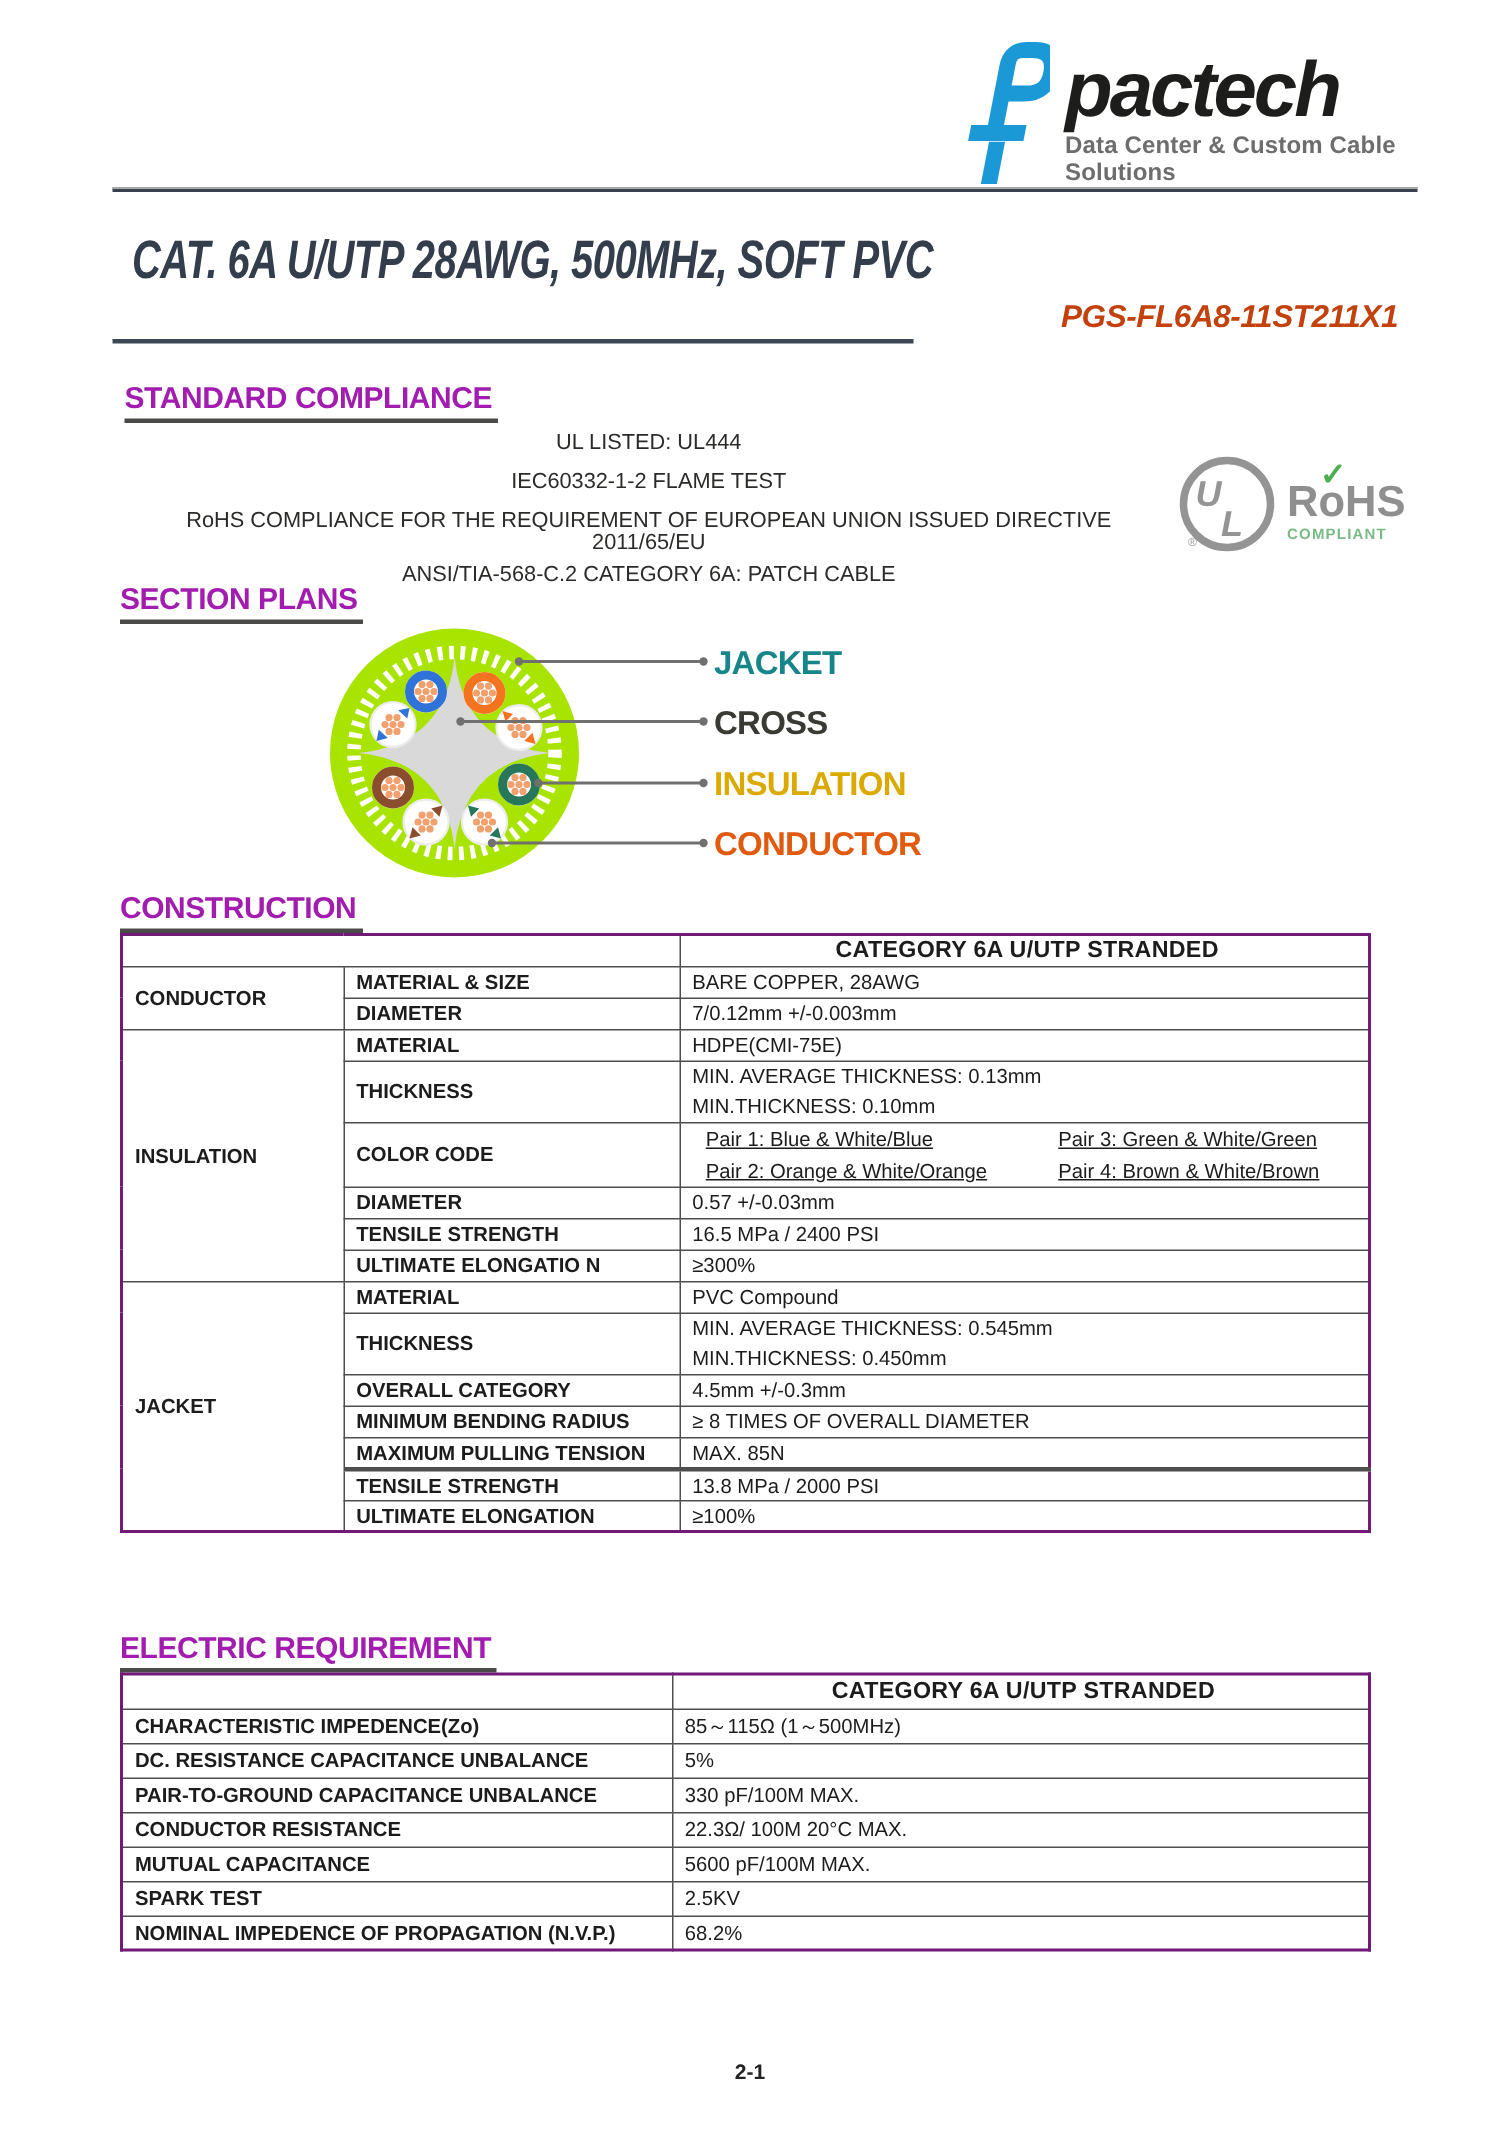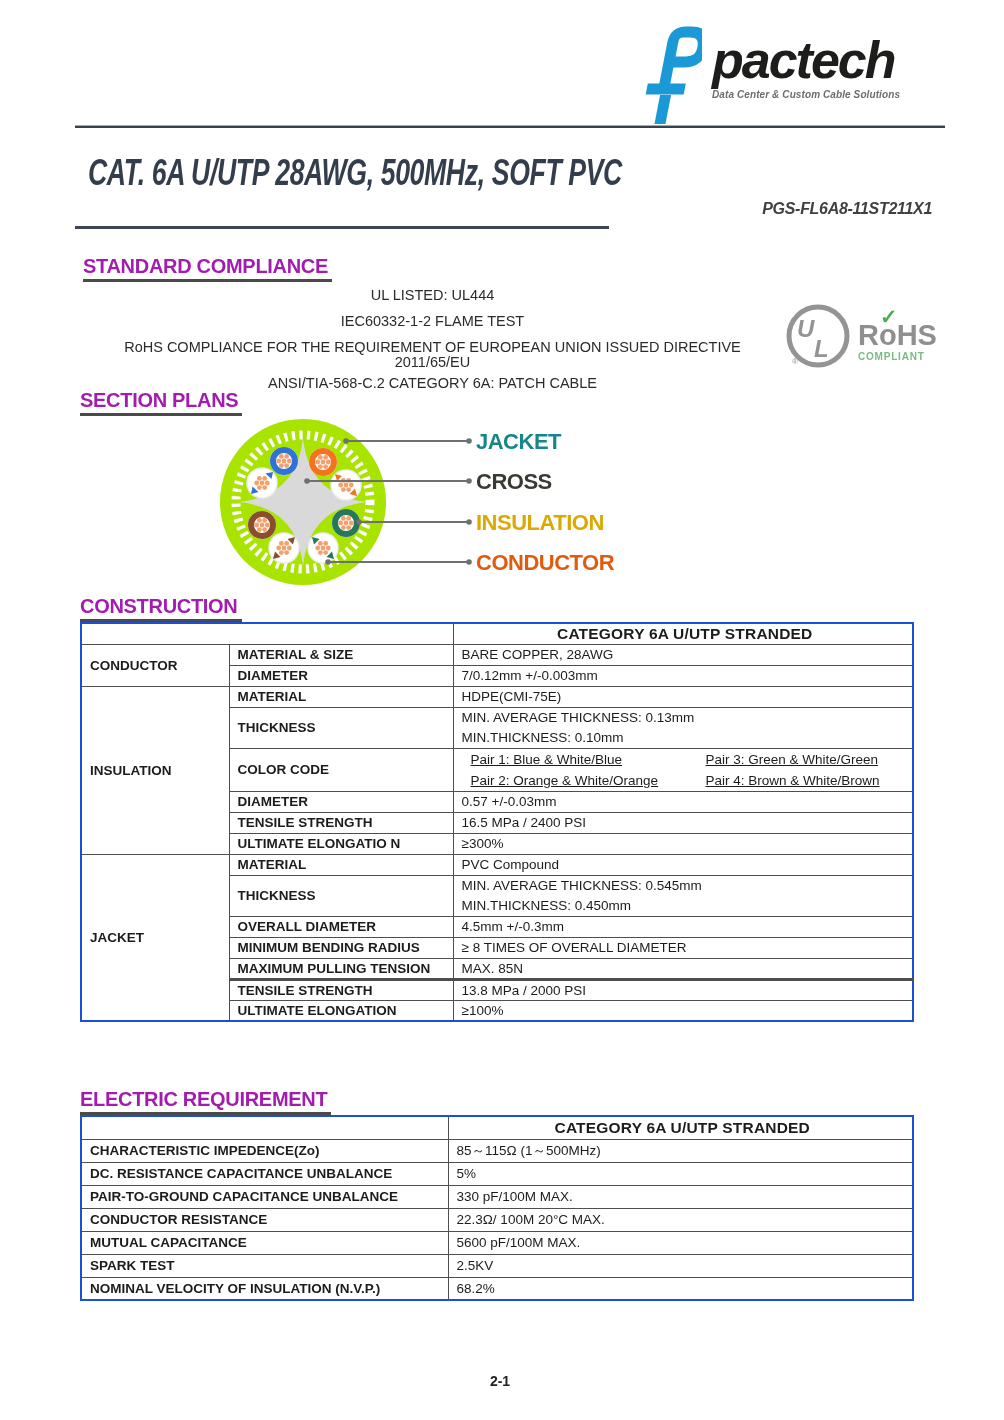--- a/index.html
+++ b/index.html
@@ -3,29 +3,29 @@
 <meta charset="utf-8">
 <style>
   * { margin:0; padding:0; box-sizing:border-box; }
   body { background:#fff; font-family:"Liberation Sans", sans-serif; }
   .page { position:relative; width:1000px; height:1420px; background:#ffffff; overflow:hidden; color:#1c1c1c; }
 
   
   .logo-block { position:absolute; left:636px; top:26px; display:flex; align-items:flex-start; z-index:3; }
   .brand-text { margin-left:10px; padding-top:8px; }
   .brand-name { font-size:52px; font-weight:bold; font-style:italic; color:#1d1d1b; letter-spacing:-2px; line-height:1.0; }
-  .brand-tagline { font-size:10px; font-style:italic; font-weight:bold; color:#6d6d6d; margin-top:3px; letter-spacing:0.1px; }
+  .brand-tagline { font-size:16px; font-weight:bold; color:#6d6d6d; margin-top:3px; letter-spacing:0.1px; }
   .header-rule { position:absolute; left:75px; top:125px; width:870px; height:3px; background:#39414f; border-top:1px solid #aaa; z-index:1; }
 
   
   .doc-title { position:absolute; left:88px; top:152px; font-size:36px; font-weight:bold; font-style:italic;
                color:#333d4c; white-space:nowrap; transform:scaleX(0.74); transform-origin:left top; letter-spacing:-0.5px; }
   .title-rule { position:absolute; left:75px; top:226px; width:534px; height:3px; background:#3c4655; }
-  .part-number { position:absolute; left:704px; top:200px; width:228px; text-align:right; font-size:16px;
-                 font-weight:bold; font-style:italic; color:#404040; letter-spacing:-0.3px; }
+  .part-number { position:absolute; left:704px; top:200px; width:228px; text-align:right; font-size:21px;
+                 font-weight:bold; font-style:italic; color:#c2410c; letter-spacing:-0.3px; }
 
   
   .sec-h { position:absolute; font-size:20px; font-weight:bold; color:#a21caf; letter-spacing:-0.3px;
            border-bottom:3px solid #4a4a48; padding:0 4px 1px 0; white-space:nowrap; }
 
   
   .compliance-list { position:absolute; left:85px; top:288px; width:695px; font-size:14.5px; color:#2b2b29; }
   .compliance-item { line-height:15px;text-align:center; }
   .compliance-item.g1 { margin-bottom:11px; }
   .compliance-item.g2 { margin-bottom:11px; }
@@ -34,21 +34,21 @@
   
   .cert-block { position:absolute; left:784px; top:302px; display:flex; align-items:center; }
   .rohs { margin-left:6px; position:relative; padding-top:10px; }
   .rohs-word { font-size:29px; font-weight:bold; color:#8f8f8f; letter-spacing:0px; line-height:1; display:flex; }
   .rohs .o-wrap { position:relative; }
   .rohs .check { position:absolute; top:-15px; left:1px; color:#4cae4f; font-size:21px; font-weight:bold; }
   .rohs-compliant { font-size:10px; font-weight:bold; color:#7abb85; letter-spacing:0.8px; margin-top:1px; }
 
   
   .spec-table { position:absolute; border-collapse:collapse; table-layout:fixed; font-size:13.5px; color:#1c1c1c;
-                border:2px solid #1d4ed8; }
+                border:2px solid #701a75; }
   .spec-table td { border:1px solid #4e4e4e; padding:0 4px 0 8px; height:21px; vertical-align:middle; overflow:hidden; white-space:nowrap; }
   .tbl-hdr { text-align:center; font-weight:bold; font-size:15.5px; letter-spacing:0.2px; height:23px; }
   .grp { font-weight:bold; }
   .lbl { font-weight:bold; }
   .val {}
   .two { height:44px; padding-top:2px;margin-left:32px; }
   .two div { line-height:20px; }
   .pairs-cell { height:42px; padding:0; }
   .pairs-wrap { display:flex; height:100%; align-items:center; }
   .pcol { padding-left:9px;text-decoration:underline; }
@@ -272,21 +272,21 @@
       <td class="val">PVC Compound</td>
     </tr>
     <tr>
       <td class="lbl">THICKNESS</td>
       <td class="val two">
         <div>MIN. AVERAGE THICKNESS: 0.545mm</div>
         <div>MIN.THICKNESS: 0.450mm</div>
       </td>
     </tr>
     <tr>
-      <td class="lbl">OVERALL DIAMETER</td>
+      <td class="lbl">OVERALL CATEGORY</td>
       <td class="val">4.5mm +/-0.3mm</td>
     </tr>
     <tr>
       <td class="lbl">MINIMUM BENDING RADIUS</td>
       <td class="val">≥ 8 TIMES OF OVERALL DIAMETER</td>
     </tr>
     <tr>
       <td class="lbl">MAXIMUM PULLING TENSION</td>
       <td class="val">MAX. 85N</td>
     </tr>
@@ -331,21 +331,21 @@
     </tr>
     <tr>
       <td class="lbl">MUTUAL CAPACITANCE</td>
       <td class="val">5600 pF/100M MAX.</td>
     </tr>
     <tr>
       <td class="lbl">SPARK TEST</td>
       <td class="val">2.5KV</td>
     </tr>
     <tr>
-      <td class="lbl">NOMINAL VELOCITY OF INSULATION (N.V.P.)</td>
+      <td class="lbl">NOMINAL IMPEDENCE OF PROPAGATION (N.V.P.)</td>
       <td class="val">68.2%</td>
     </tr>
   </tbody>
     </table>
 
   <div class="footer-page">2-1</div>
 
 </div>
 
 </body></html>

